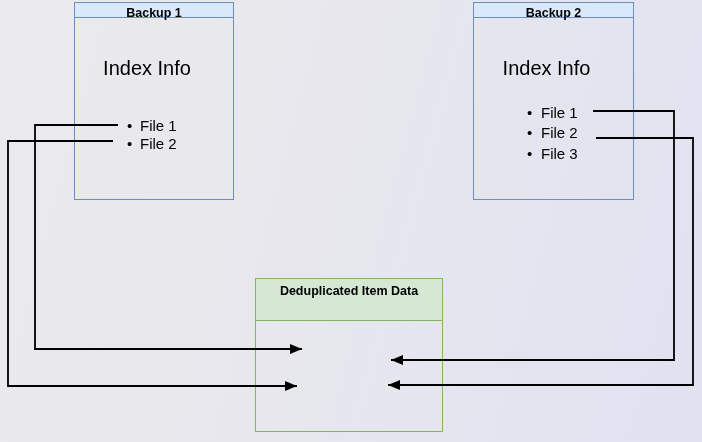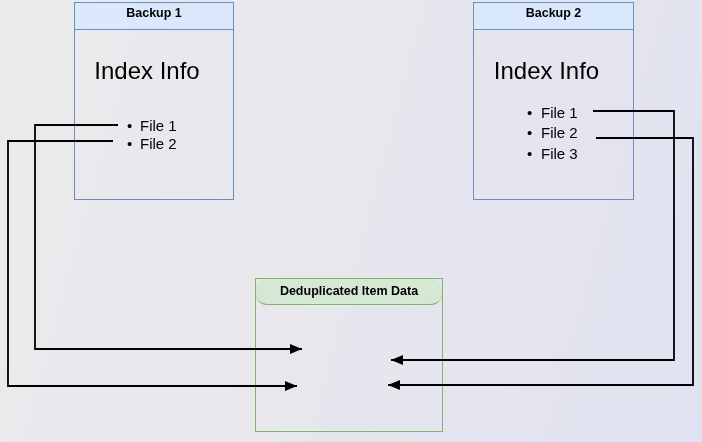--- a/index.html
+++ b/index.html
@@ -27,28 +27,28 @@
   .node.blue  { border: 1.5px solid #6c8ebf; }
   .node.green { border: 1.5px solid #82b366; }
   .node-header {
     position: absolute;
     left: 0; right: 0; top: 0;
     text-align: center;
     font-weight: bold;
     font-size: 12.5px;
     box-sizing: border-box;
   }
-  .blue  .node-header { background: #dae8fc; border-bottom: 1.5px solid #6c8ebf; height: 27px; line-height: 21px; }
-  .green .node-header { background: #d5e8d4; border-bottom: 1.5px solid #82b366; height: 26px; line-height: 24px; border-radius: 11px; }
+  .blue  .node-header { background: #dae8fc; border-bottom: 1.5px solid #6c8ebf; height: 15px; line-height: 21px; }
+  .green .node-header { background: #d5e8d4; border-bottom: 1.5px solid #82b366; height: 42px; line-height: 24px; }
   .subtitle {
     position: absolute;
     left: 0; right: 14px;
     top: 54px;
     text-align: center;
-    font-size: 24px;
+    font-size: 20px;
   }
   ul.file-list {
     position: absolute;
     margin: 0;
     padding: 0;
     list-style: none;
     font-size: 15px;
   }
   ul.file-list li {
     position: relative;

